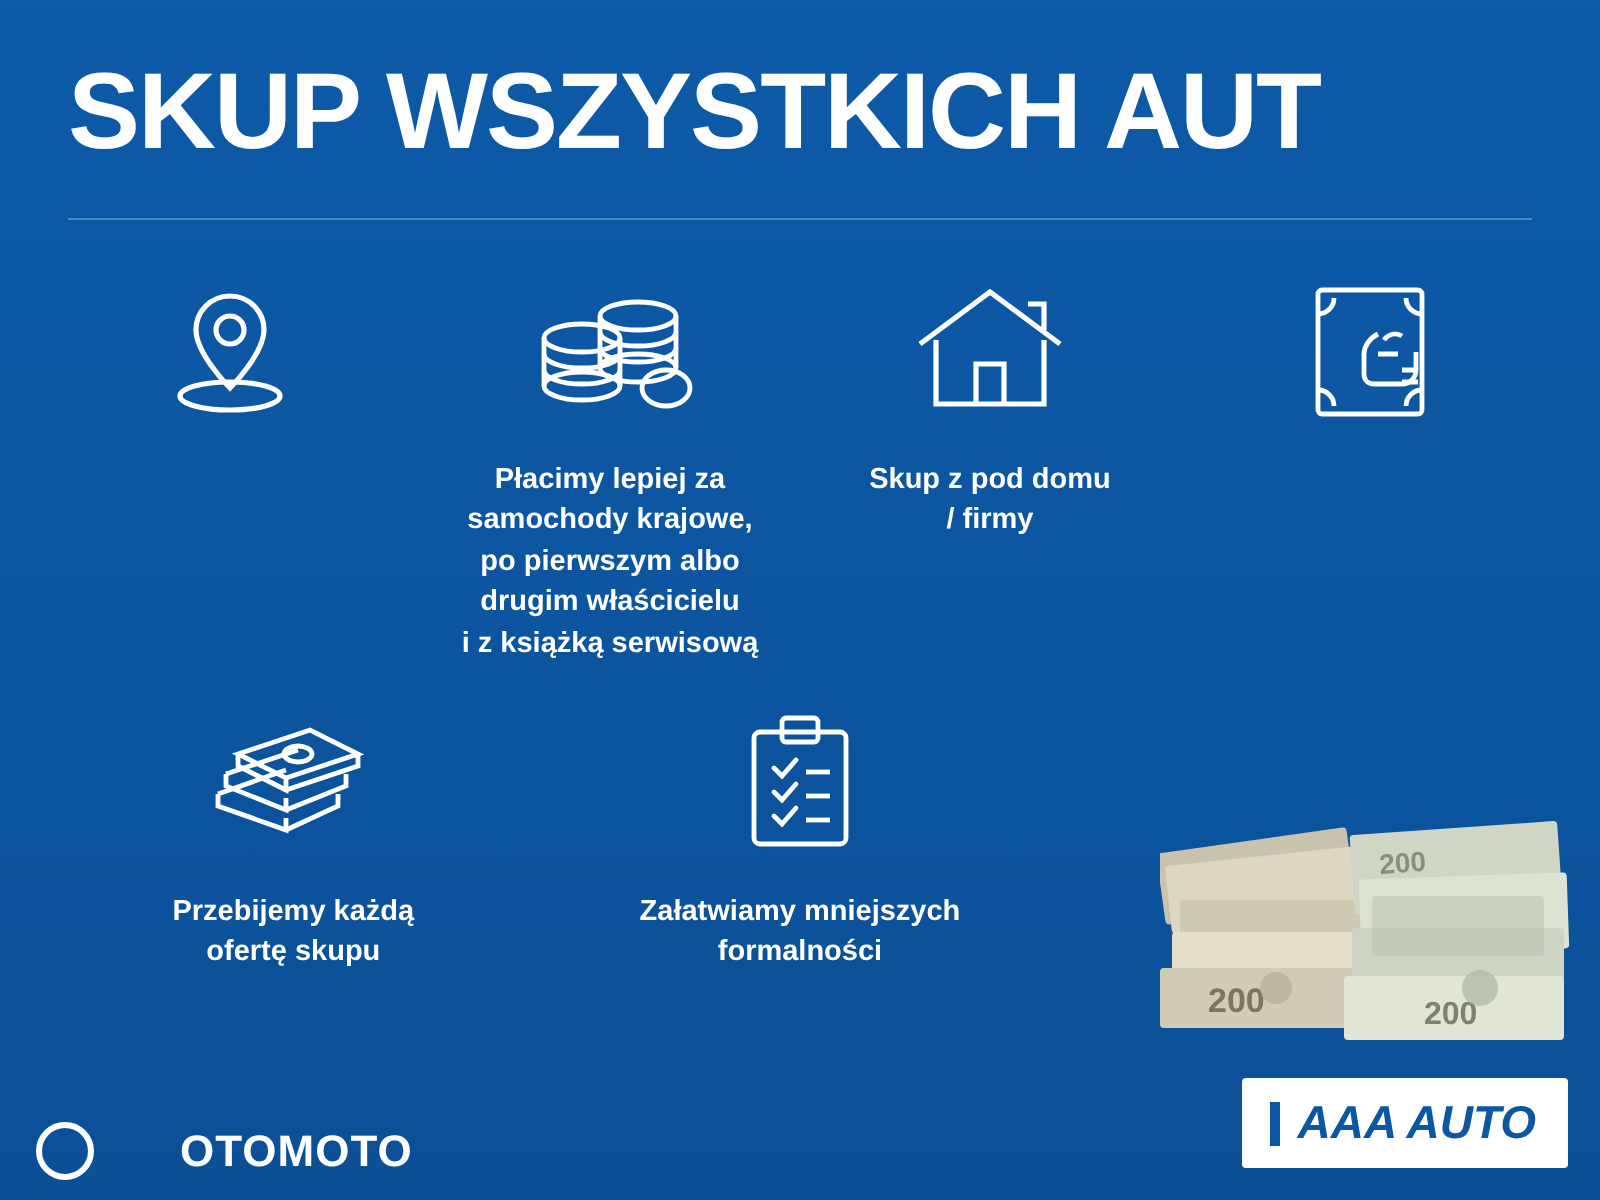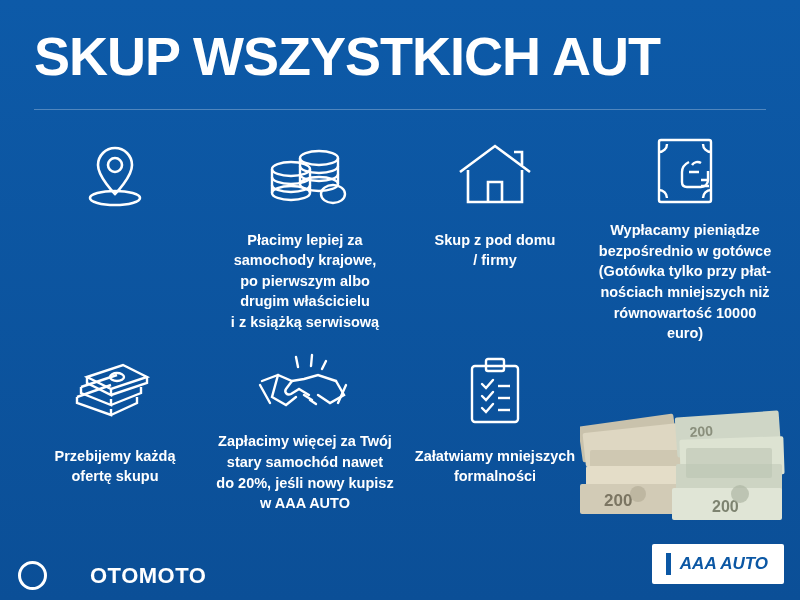--- a/index.html
+++ b/index.html
@@ -110,21 +110,21 @@
     display: flex;
     align-items: center;
   }
   .aaa-bar {
     width: 5px;
     height: 22px;
     background: #0b57a4;
     margin-right: 9px;
   }
   .aaa-text {
-    font-size: 17px;
+    font-size: 23px;
     font-weight: bold;
     font-style: italic;
     letter-spacing: 0px;
   }
   .money-photo {
     position: absolute;
     right: 10px;
     bottom: 76px;
     width: 210px;
     height: 120px;
@@ -194,25 +194,20 @@
       <div class="cell">
         <div class="icon-box">
           <svg width="80" height="78" viewBox="0 0 80 78" fill="none" stroke="#ffffff" stroke-width="2.4">
             <rect x="14" y="8" width="52" height="62" rx="2"></rect>
             <path d="M14 20 a8 8 0 0 0 8 -8 M66 20 a8 8 0 0 1 -8 -8 M14 58 a8 8 0 0 1 8 8 M66 58 a8 8 0 0 0 -8 8"></path>
             <path d="M44 30 c-4 2 -7 6 -7 10 l0 10 c0 3 2 5 5 5 l14 0 c4 0 7 -3 7 -7 l0 -9"></path>
             <path d="M44 40 l10 0 M47 33 c2 -3 6 -4 9 -2"></path>
             <path d="M56 48 l8 0 M56 54 l8 0"></path>
           </svg>
         </div>
-        <div class="caption">Wypłacamy pieniądze
-bezpośrednio w gotówce
-(Gotówka tylko przy płat-
-nościach mniejszych niż
-równowartość 10000 euro)</div>
       </div>
 
     </div>
 
     <div class="row row-2">
 
       <div class="cell">
         <div class="icon-box">
           <svg width="96" height="66" viewBox="0 0 96 66" fill="none" stroke="#ffffff" stroke-width="2.4">
             <path d="M20 18 L56 6 L80 18 L44 30 Z"></path>
@@ -224,37 +219,20 @@
             <path d="M10 38 L10 44 L44 56 L44 50"></path>
             <path d="M74 28 L74 34 L44 46"></path>
             <path d="M70 38 L70 44 L44 56"></path>
             <ellipse cx="50" cy="18" rx="7" ry="4"></ellipse>
           </svg>
         </div>
         <div class="caption">Przebijemy każdą
 ofertę skupu</div>
       </div>
 
-      <div class="cell">
-        <div class="icon-box">
-          <svg width="106" height="68" viewBox="0 0 106 68" fill="none" stroke="#ffffff" stroke-width="2.4" stroke-linecap="round">
-            <path d="M44 6 L46 16 M60 4 L59 15 M74 10 L70 18"></path>
-            <path d="M10 30 L26 24 L40 30 L52 28 L66 24 L84 30"></path>
-            <path d="M26 24 L20 46 L34 54 L44 46"></path>
-            <path d="M84 30 L92 44 L78 52 L66 44"></path>
-            <path d="M40 30 L34 38 c-2 3 1 7 5 5 l8 -5"></path>
-            <path d="M47 38 l10 6 M52 44 l8 5 M58 49 l6 4"></path>
-            <path d="M8 34 L18 52 M94 34 L86 52"></path>
-          </svg>
-        </div>
-        <div class="caption">Zapłacimy więcej za Twój
-stary samochód nawet
-do 20%, jeśli nowy kupisz
-w AAA AUTO</div>
-      </div>
 
       <div class="cell">
         <div class="icon-box">
           <svg width="66" height="72" viewBox="0 0 66 72" fill="none" stroke="#ffffff" stroke-width="2.4">
             <rect x="10" y="10" width="46" height="56" rx="3"></rect>
             <rect x="24" y="3" width="18" height="12" rx="2"></rect>
             <path d="M20 28 l4 4 l7 -8" stroke-linecap="round"></path>
             <path d="M36 30 l12 0"></path>
             <path d="M20 40 l4 4 l7 -8" stroke-linecap="round"></path>
             <path d="M36 42 l12 0"></path>

